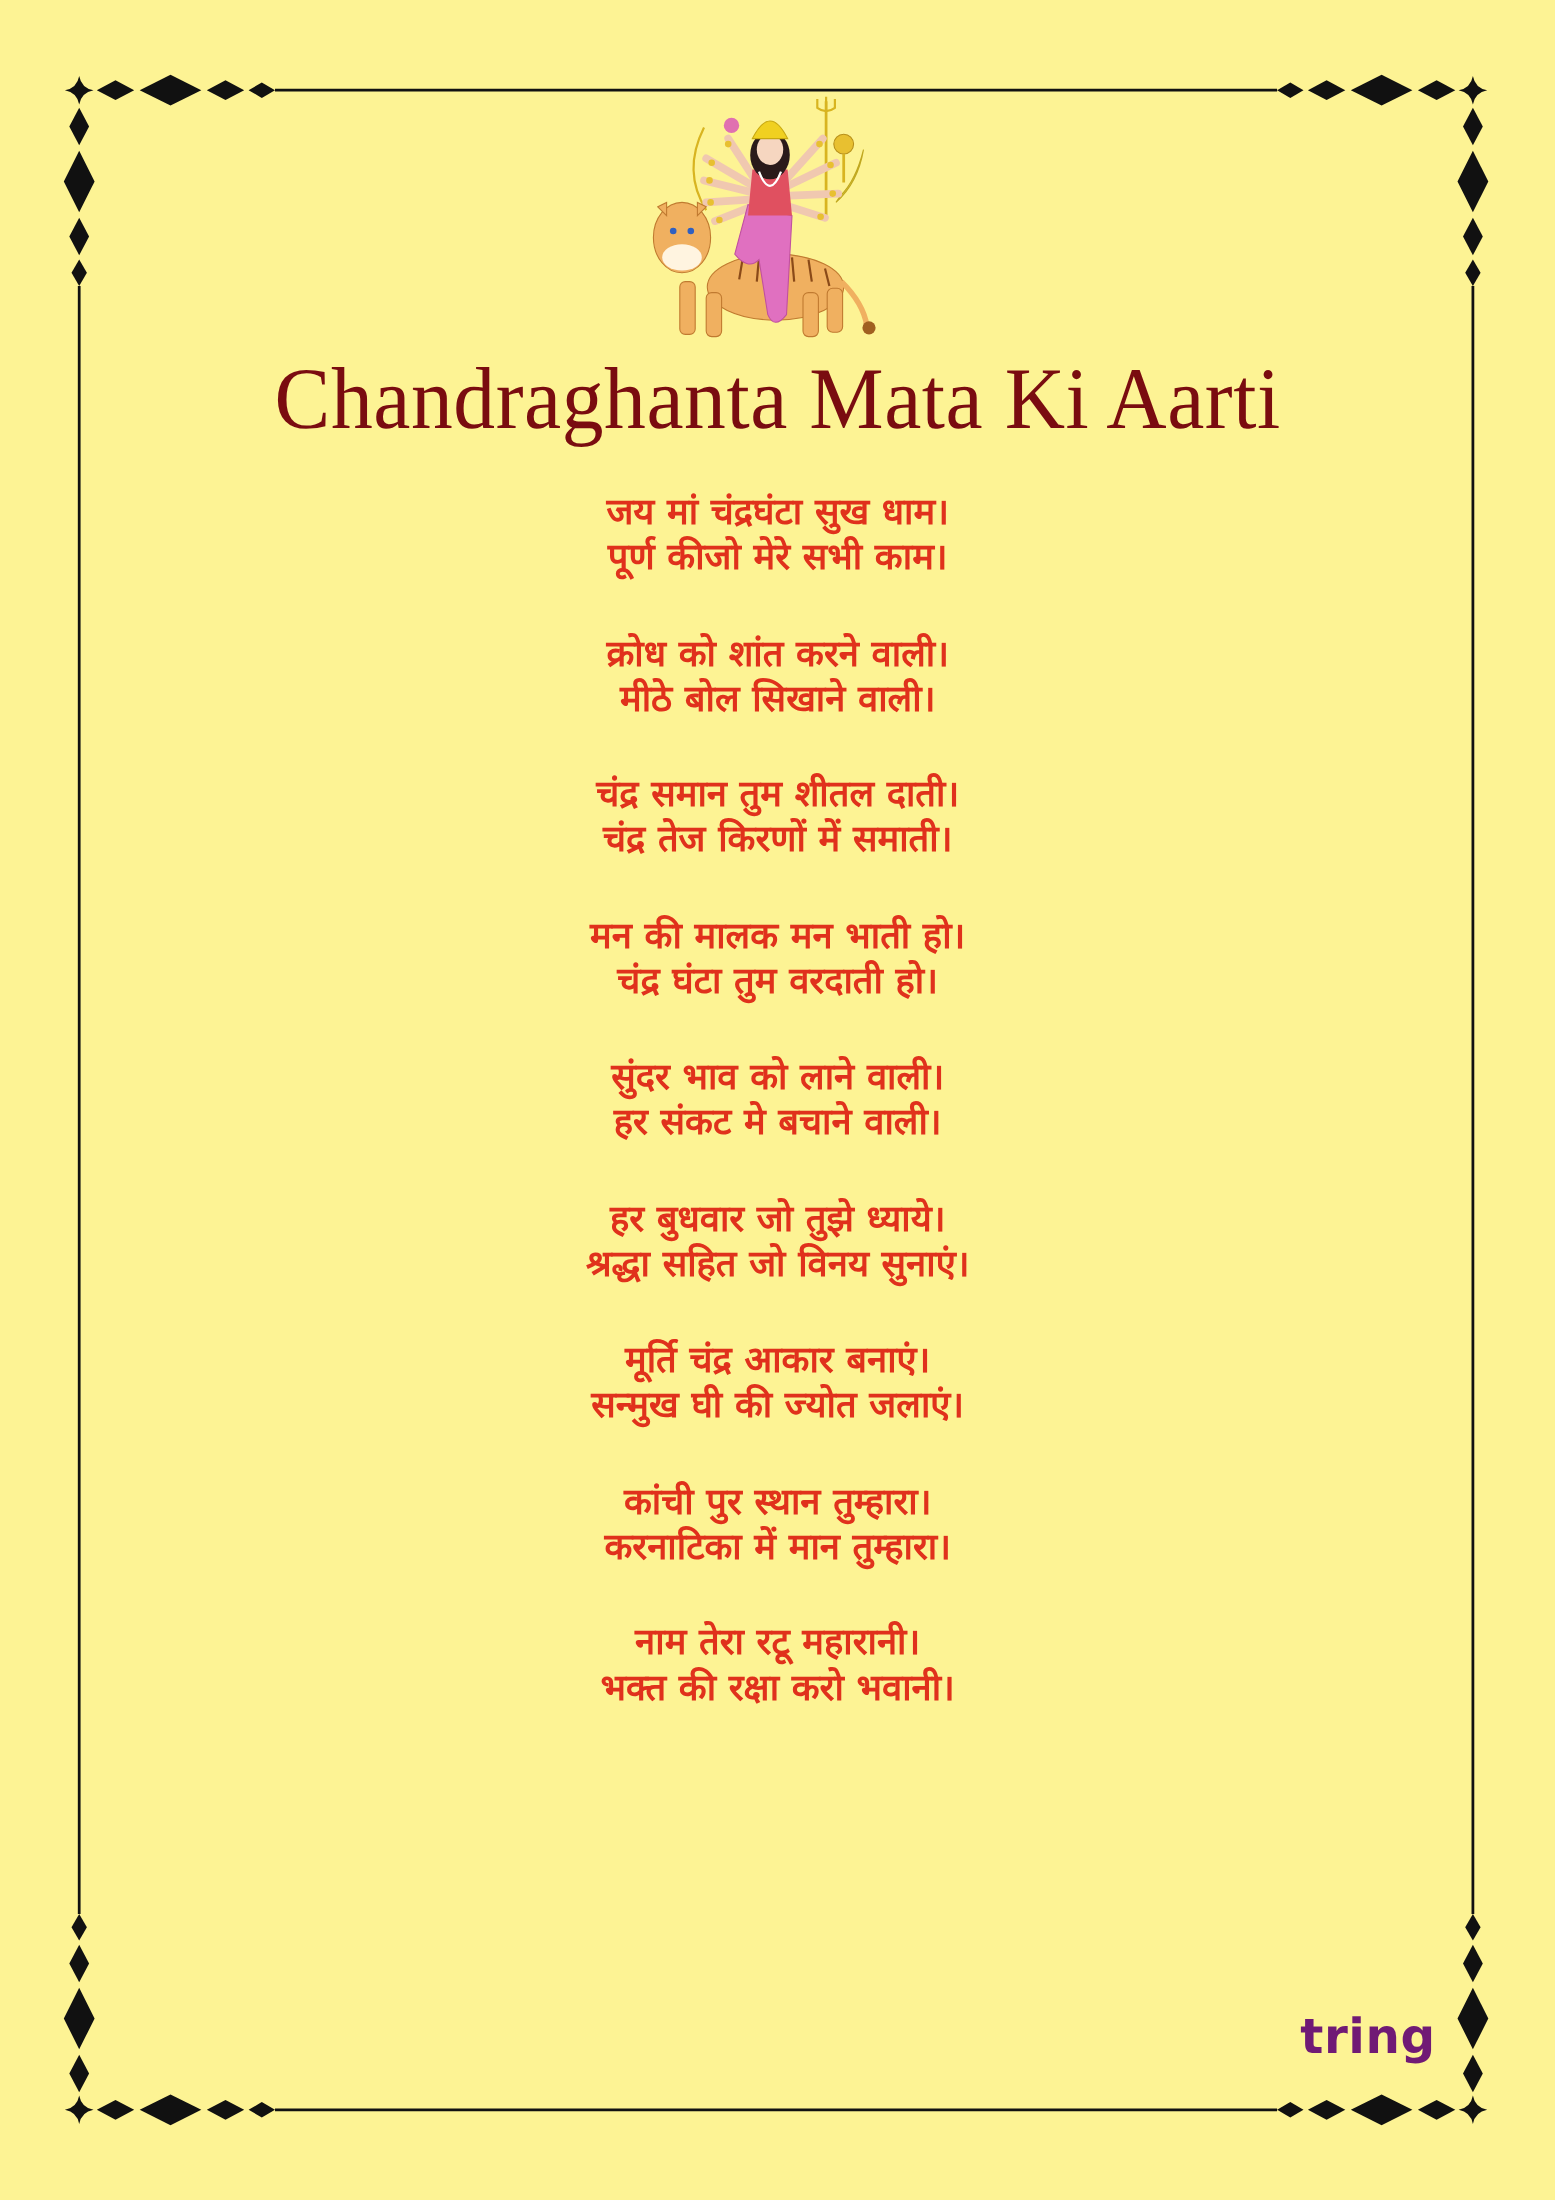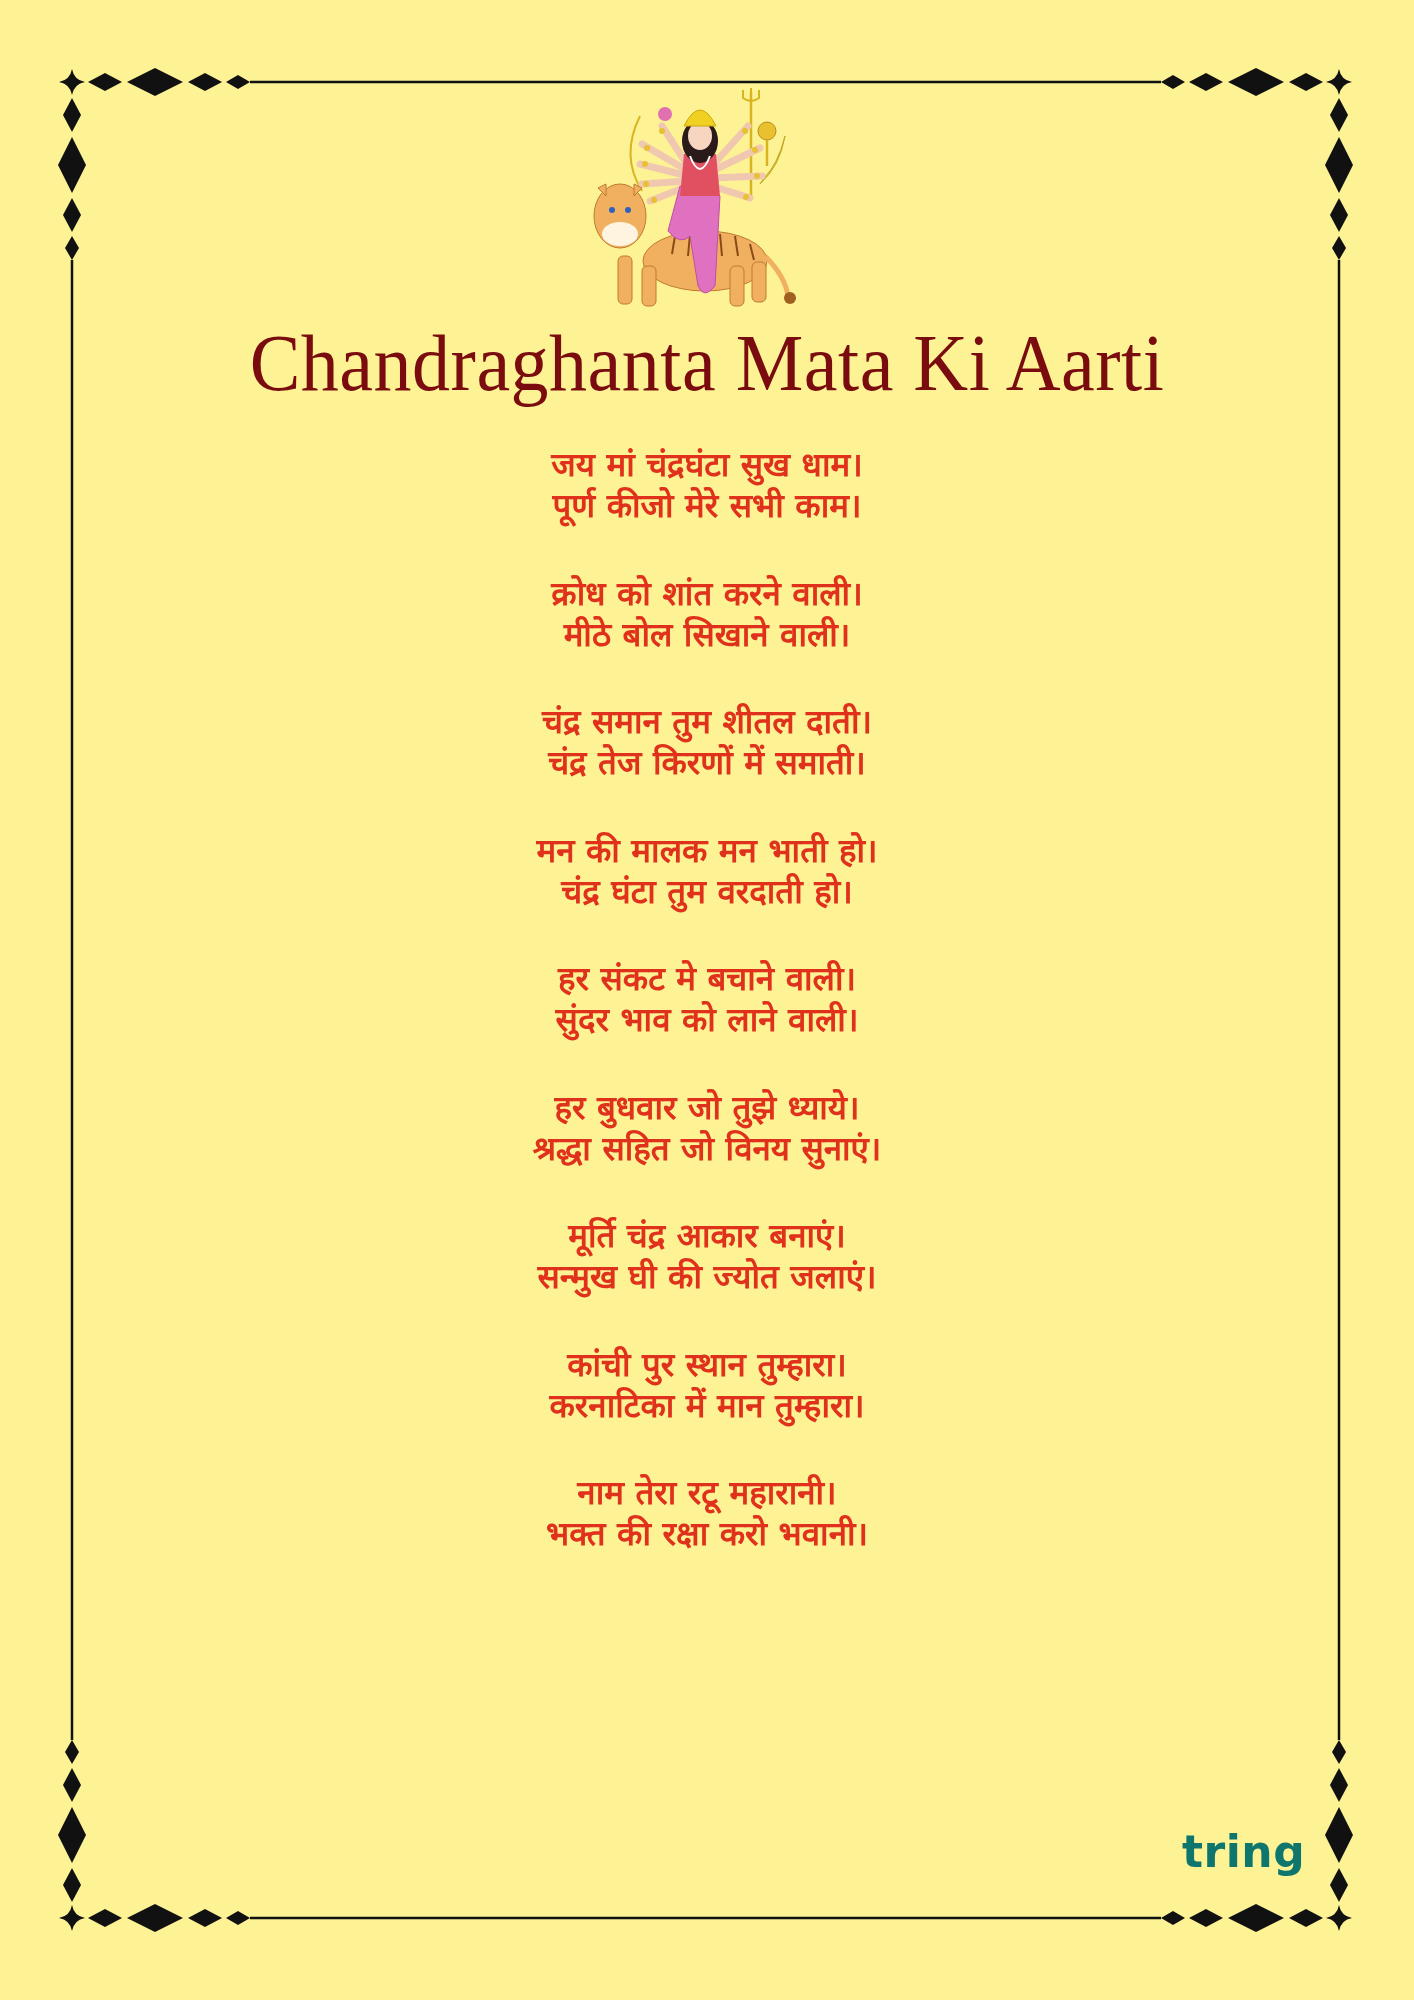--- a/index.html
+++ b/index.html
@@ -44,21 +44,21 @@
     font-weight: bold;
     white-space: nowrap;
   }
   .brand {
     position: absolute;
     left: 1182px;
     top: 1826px;
     font-family: "DejaVu Sans", sans-serif;
     font-weight: bold;
     font-size: 44px;
-    color: #0f766e;
+    color: #701a75;
     letter-spacing: 0.5px;
   }
 </style>
 </head>
 <body>
 
 <div class="page">
 
   <svg class="border-svg" viewBox="0 0 1414 2000" xmlns="http://www.w3.org/2000/svg">
     <defs>
@@ -193,22 +193,22 @@
     </div>
     <div class="stanza">
       <span class="line">चंद्र समान तुम शीतल दाती।</span>
       <span class="line">चंद्र तेज किरणों में समाती।</span>
     </div>
     <div class="stanza">
       <span class="line">मन की मालक मन भाती हो।</span>
       <span class="line">चंद्र घंटा तुम वरदाती हो।</span>
     </div>
     <div class="stanza">
+      <span class="line">सुंदर भाव को लाने वाली।</span>
       <span class="line">हर संकट मे बचाने वाली।</span>
-      <span class="line">सुंदर भाव को लाने वाली।</span>
     </div>
     <div class="stanza">
       <span class="line">हर बुधवार जो तुझे ध्याये।</span>
       <span class="line">श्रद्धा सहित जो विनय सुनाएं।</span>
     </div>
     <div class="stanza">
       <span class="line">मूर्ति चंद्र आकार बनाएं।</span>
       <span class="line">सन्मुख घी की ज्योत जलाएं।</span>
     </div>
     <div class="stanza">

